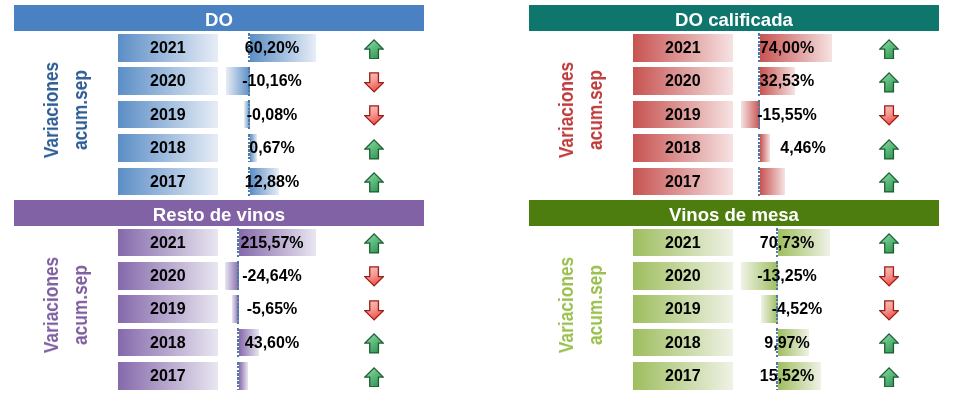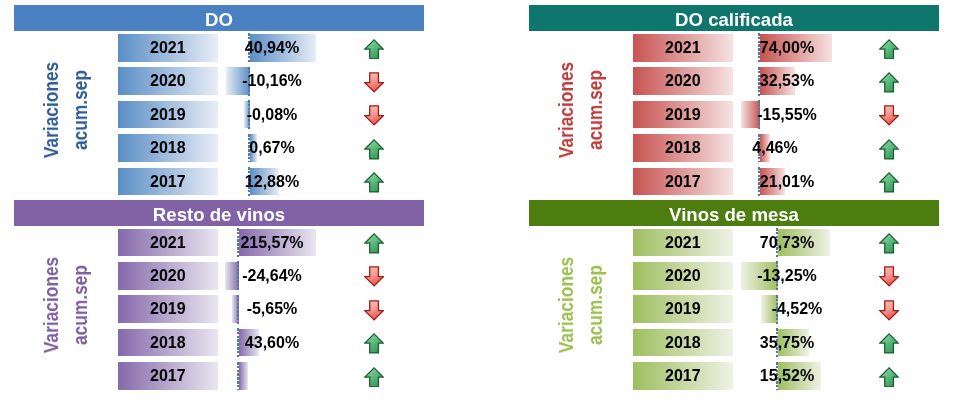--- a/index.html
+++ b/index.html
@@ -41,21 +41,21 @@
 <div id="stage">
     <div class="panel" style="left: 14px; top: 5px;">
       <div class="panel-title" style="background: rgb(74, 129, 194);">DO</div>
       <div class="side-label" style="color: rgb(46, 92, 148); width: 170px; left: -48.4px; top: 94px;">Variaciones</div>
       <div class="side-label" style="color: rgb(46, 92, 148); width: 170px; left: -19.1px; top: 94px;">acum.sep</div>
       <div class="row" style="top: 29px;">
         <div class="yearbar" style="background: linear-gradient(to right, rgb(91, 142, 198) 0%, rgb(231, 237, 246) 100%);"></div>
         <div class="yearlabel">2021</div>
         <div class="vbar" style="width: 66.004px; left: 235.8px; background: linear-gradient(to right, rgb(91, 142, 198) 0%, rgb(231, 237, 246) 100%);"></div>
         <div class="axis" style="left: 233.8px;"></div>
-        <div class="vlabel" style="left: 168px; width: 180px;">40,94%</div>
+        <div class="vlabel" style="left: 168px; width: 180px;">60,20%</div>
         <div class="arrow" style="left: 349.5px; top: 4.6px;"><svg viewBox="0 0 20.2 20.8" width="20.2" height="20.8">
             <defs>
               <linearGradient id="ug1" x1="0.15" y1="0" x2="0.9" y2="1">
                 <stop offset="0" stop-color="#8ed6a4"></stop>
                 <stop offset="0.45" stop-color="#5cba7c"></stop>
                 <stop offset="1" stop-color="#2e8f4e"></stop>
               </linearGradient>
             </defs>
             <path d="M10.1 0.9 L19.3 10.1 L14.45 10.1 L14.45 19.9 L5.75 19.9 L5.75 10.1 L0.9 10.1 Z" fill="url(#ug1)" stroke="#1a5e2f" stroke-width="1.3" stroke-linejoin="miter"></path>
           </svg></div>
@@ -182,38 +182,37 @@
               </linearGradient>
             </defs>
             <path d="M10.1 19.9 L0.9 10.7 L5.75 10.7 L5.75 0.9 L14.45 0.9 L14.45 10.7 L19.3 10.7 Z" fill="url(#dg8)" stroke="#9c1e17" stroke-width="1.3" stroke-linejoin="miter"></path>
           </svg></div>
       </div>
       <div class="row" style="top: 129.2px;">
         <div class="yearbar" style="background: linear-gradient(to right, rgb(199, 83, 81) 0%, rgb(246, 226, 226) 100%);"></div>
         <div class="yearlabel">2018</div>
         <div class="vbar" style="width: 9.70494px; left: 231.1px; background: linear-gradient(to right, rgb(199, 83, 81) 0%, rgb(246, 226, 226) 100%);"></div>
         <div class="axis" style="left: 229.1px;"></div>
-        <div class="vlabel" style="left: 156px; width: 180px;">4,46%</div>
+        <div class="vlabel" style="left: 184px; width: 180px;">4,46%</div>
         <div class="arrow" style="left: 349.5px; top: 4.6px;"><svg viewBox="0 0 20.2 20.8" width="20.2" height="20.8">
             <defs>
               <linearGradient id="ug9" x1="0.15" y1="0" x2="0.9" y2="1">
                 <stop offset="0" stop-color="#8ed6a4"></stop>
                 <stop offset="0.45" stop-color="#5cba7c"></stop>
                 <stop offset="1" stop-color="#2e8f4e"></stop>
               </linearGradient>
             </defs>
             <path d="M10.1 0.9 L19.3 10.1 L14.45 10.1 L14.45 19.9 L5.75 19.9 L5.75 10.1 L0.9 10.1 Z" fill="url(#ug9)" stroke="#1a5e2f" stroke-width="1.3" stroke-linejoin="miter"></path>
           </svg></div>
       </div>
       <div class="row" style="top: 162.6px;">
         <div class="yearbar" style="background: linear-gradient(to right, rgb(199, 83, 81) 0%, rgb(246, 226, 226) 100%);"></div>
         <div class="yearlabel">2017</div>
         <div class="vbar" style="width: 24.4179px; left: 231.1px; background: linear-gradient(to right, rgb(199, 83, 81) 0%, rgb(246, 226, 226) 100%);"></div>
         <div class="axis" style="left: 229.1px;"></div>
-        <div class="vlabel" style="left: 168px; width: 180px;">21,01%</div>
         <div class="arrow" style="left: 349.5px; top: 4.6px;"><svg viewBox="0 0 20.2 20.8" width="20.2" height="20.8">
             <defs>
               <linearGradient id="ug10" x1="0.15" y1="0" x2="0.9" y2="1">
                 <stop offset="0" stop-color="#8ed6a4"></stop>
                 <stop offset="0.45" stop-color="#5cba7c"></stop>
                 <stop offset="1" stop-color="#2e8f4e"></stop>
               </linearGradient>
             </defs>
             <path d="M10.1 0.9 L19.3 10.1 L14.45 10.1 L14.45 19.9 L5.75 19.9 L5.75 10.1 L0.9 10.1 Z" fill="url(#ug10)" stroke="#1a5e2f" stroke-width="1.3" stroke-linejoin="miter"></path>
           </svg></div>
@@ -361,21 +360,21 @@
               </linearGradient>
             </defs>
             <path d="M10.1 19.9 L0.9 10.7 L5.75 10.7 L5.75 0.9 L14.45 0.9 L14.45 10.7 L19.3 10.7 Z" fill="url(#dg18)" stroke="#9c1e17" stroke-width="1.3" stroke-linejoin="miter"></path>
           </svg></div>
       </div>
       <div class="row" style="top: 129.2px;">
         <div class="yearbar" style="background: linear-gradient(to right, rgb(158, 190, 94) 0%, rgb(239, 242, 230) 100%);"></div>
         <div class="yearlabel">2018</div>
         <div class="vbar" style="width: 30.2307px; left: 249.4px; background: linear-gradient(to right, rgb(158, 190, 94) 0%, rgb(239, 242, 230) 100%);"></div>
         <div class="axis" style="left: 247.4px;"></div>
-        <div class="vlabel" style="left: 168px; width: 180px;">35,75%</div>
+        <div class="vlabel" style="left: 168px; width: 180px;">9,97%</div>
         <div class="arrow" style="left: 349.5px; top: 4.6px;"><svg viewBox="0 0 20.2 20.8" width="20.2" height="20.8">
             <defs>
               <linearGradient id="ug19" x1="0.15" y1="0" x2="0.9" y2="1">
                 <stop offset="0" stop-color="#8ed6a4"></stop>
                 <stop offset="0.45" stop-color="#5cba7c"></stop>
                 <stop offset="1" stop-color="#2e8f4e"></stop>
               </linearGradient>
             </defs>
             <path d="M10.1 0.9 L19.3 10.1 L14.45 10.1 L14.45 19.9 L5.75 19.9 L5.75 10.1 L0.9 10.1 Z" fill="url(#ug19)" stroke="#1a5e2f" stroke-width="1.3" stroke-linejoin="miter"></path>
           </svg></div>

